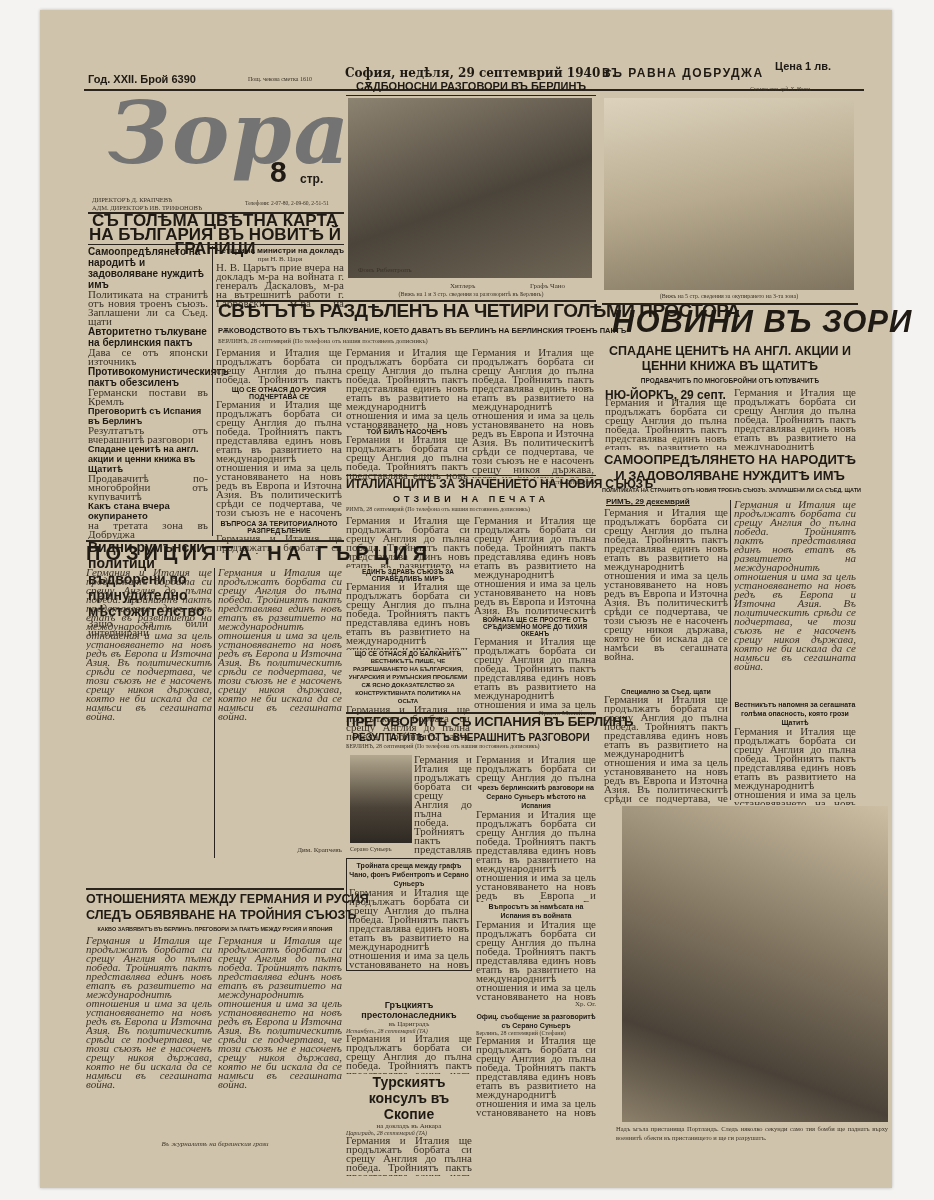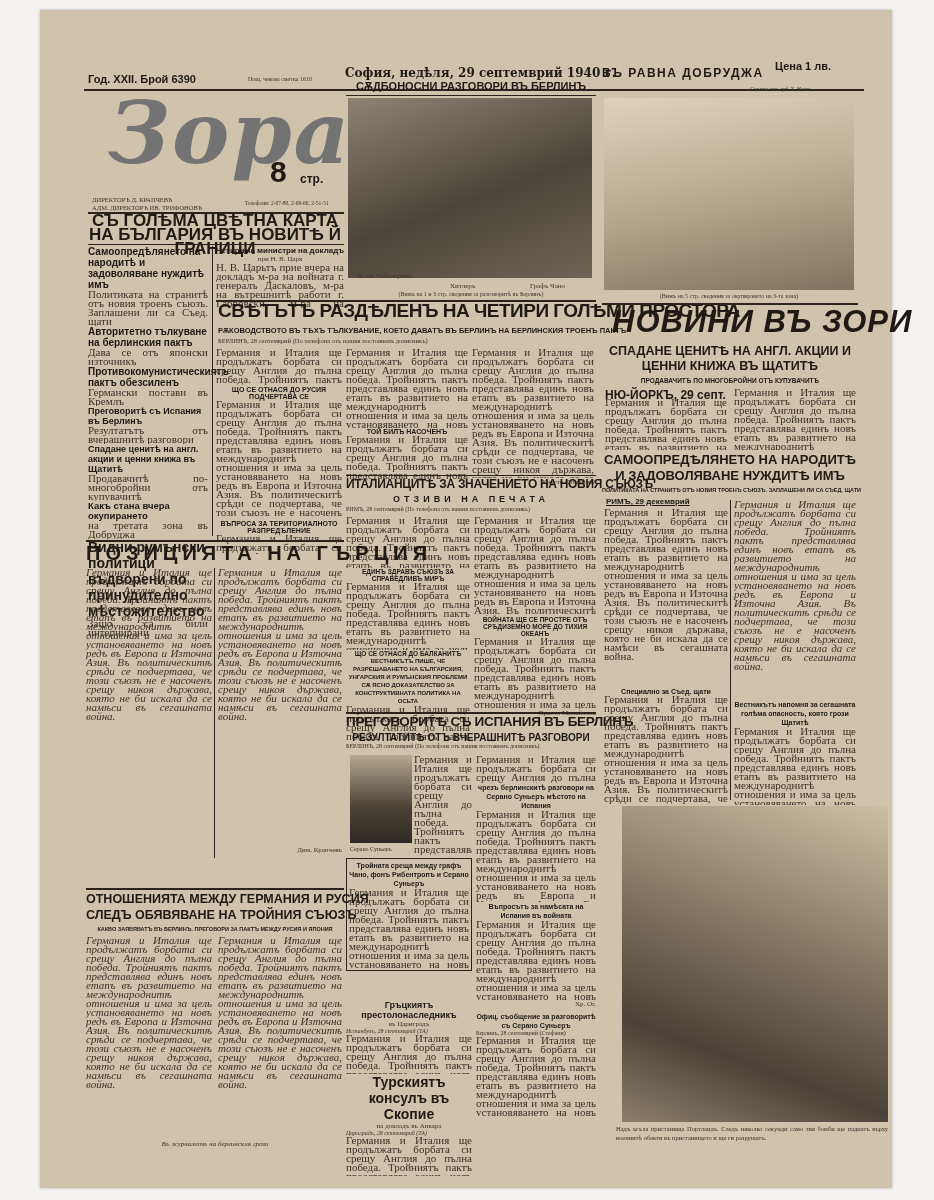--- a/index.html
+++ b/index.html
@@ -70,21 +70,21 @@
 
 <div class="abs" style="left:216px;top:246px;width:128px;">
   <div class="hl center" style="font-size:8px;">Четирима министри на докладъ</div>
   <div class="cap center">при Н. В. Царя</div>
   <div class="txt" style="height:45px;">Н. В. Царьтъ прие вчера на докладъ м-ра на войната г. генералъ Даскаловъ, м-ра на вътрешнитѣ работи г. Габровски, м-ра на финанситѣ г. Божиловъ и м-ра на земедѣлието г. Багряновъ.</div>
 </div>
 
 <div class="abs hl center" style="left:346px;top:80px;width:250px;font-size:11px;">СѪДБОНОСНИ РАЗГОВОРИ ВЪ БЕРЛИНЪ</div>
 <div class="rule" style="left:346px;top:95px;width:250px;height:1px;"></div>
 <div class="photo" style="left:348px;top:98px;width:244px;height:180px;"></div>
-<div class="abs cap" style="left:358px;top:272px;">Фонъ Рибентропъ</div>
+<div class="abs cap" style="left:358px;top:266px;">Фонъ Рибентропъ</div>
 <div class="abs cap" style="left:450px;top:282px;">Хитлеръ</div>
 <div class="abs cap" style="left:530px;top:282px;">Графъ Чано</div>
 <div class="abs cap center" style="left:346px;top:291px;width:250px;font-size:6px;">(Вижъ на 1 и 3 стр. сведения за разговоритѣ въ Берлинъ)</div>
 <div class="rule" style="left:216px;top:300px;width:380px;height:2px;"></div>
 
 <div class="abs hl" style="left:218px;top:300px;width:380px;font-size:19px;letter-spacing:-0.5px;white-space:nowrap;">СВѢТЪТЪ РАЗДѢЛЕНЪ НА ЧЕТИРИ ГОЛѢМИ ПРОСТОРА</div>
 <div class="abs hl" style="left:218px;top:326px;font-size:7.5px;white-space:nowrap;">РѪКОВОДСТВОТО ВЪ ТѢХЪ ТЪЛКУВАНИЕ, КОЕТО ДАВАТЪ ВЪ БЕРЛИНЪ НА БЕРЛИНСКИЯ ТРОЕНЪ ПАКТЪ</div>
 <div class="abs cap" style="left:218px;top:337px;font-size:6.5px;">БЕРЛИНЪ, 28 септемврий (По телефона отъ нашия постояненъ дописникъ)</div>
 <div class="abs" style="left:216px;top:348px;width:126px;">
   <div class="txt" style="height:38px;">Германия и Италия ще продължатъ борбата си срещу Англия до пълна победа. Тройниятъ пактъ представлява единъ новъ етапъ въ развитието на международнитѣ отношения и има за цель установяването на новъ редъ въ Европа и Източна Азия. Въ политическитѣ срѣди се подчертава, че този съюзъ не е насоченъ срещу никоя държава, която не би искала да се намѣси въ сегашната война.</div>

